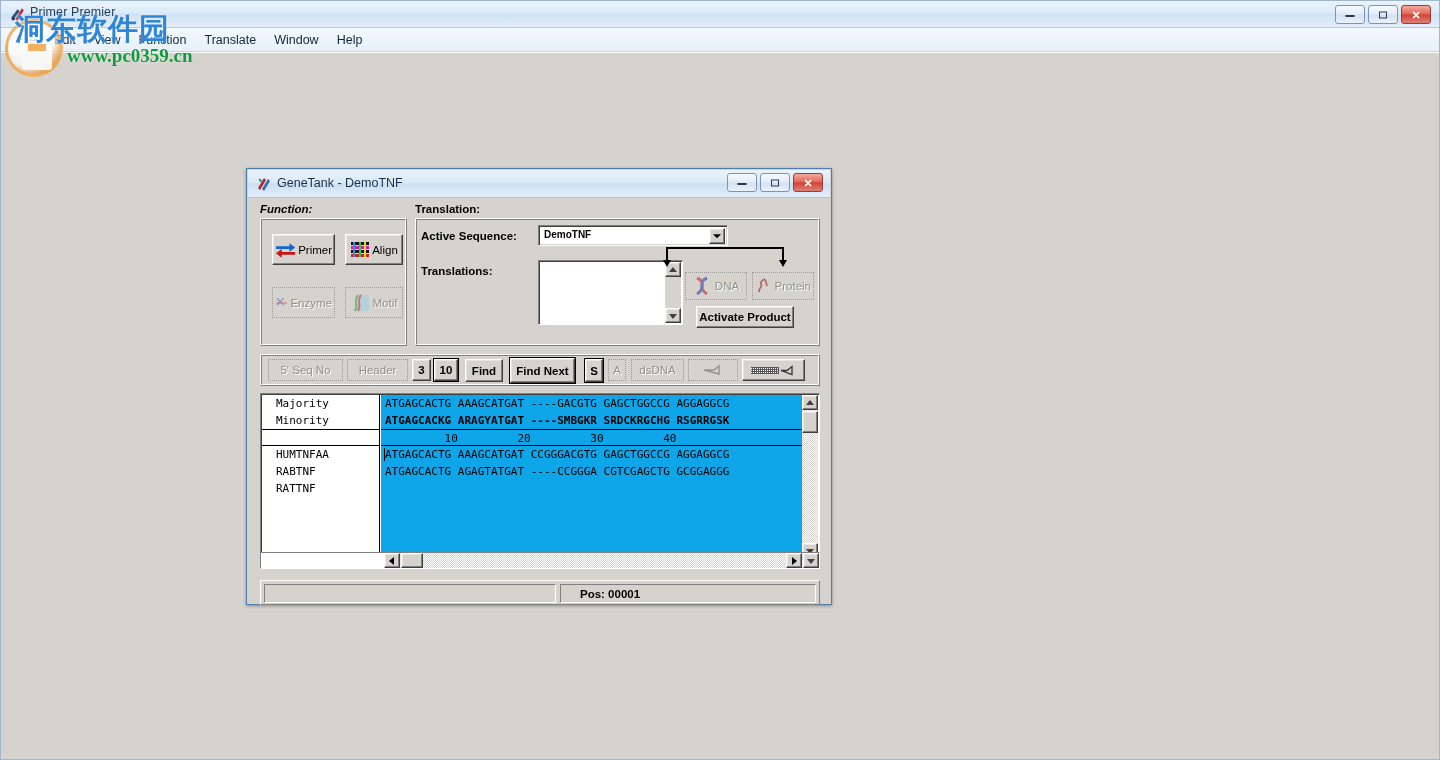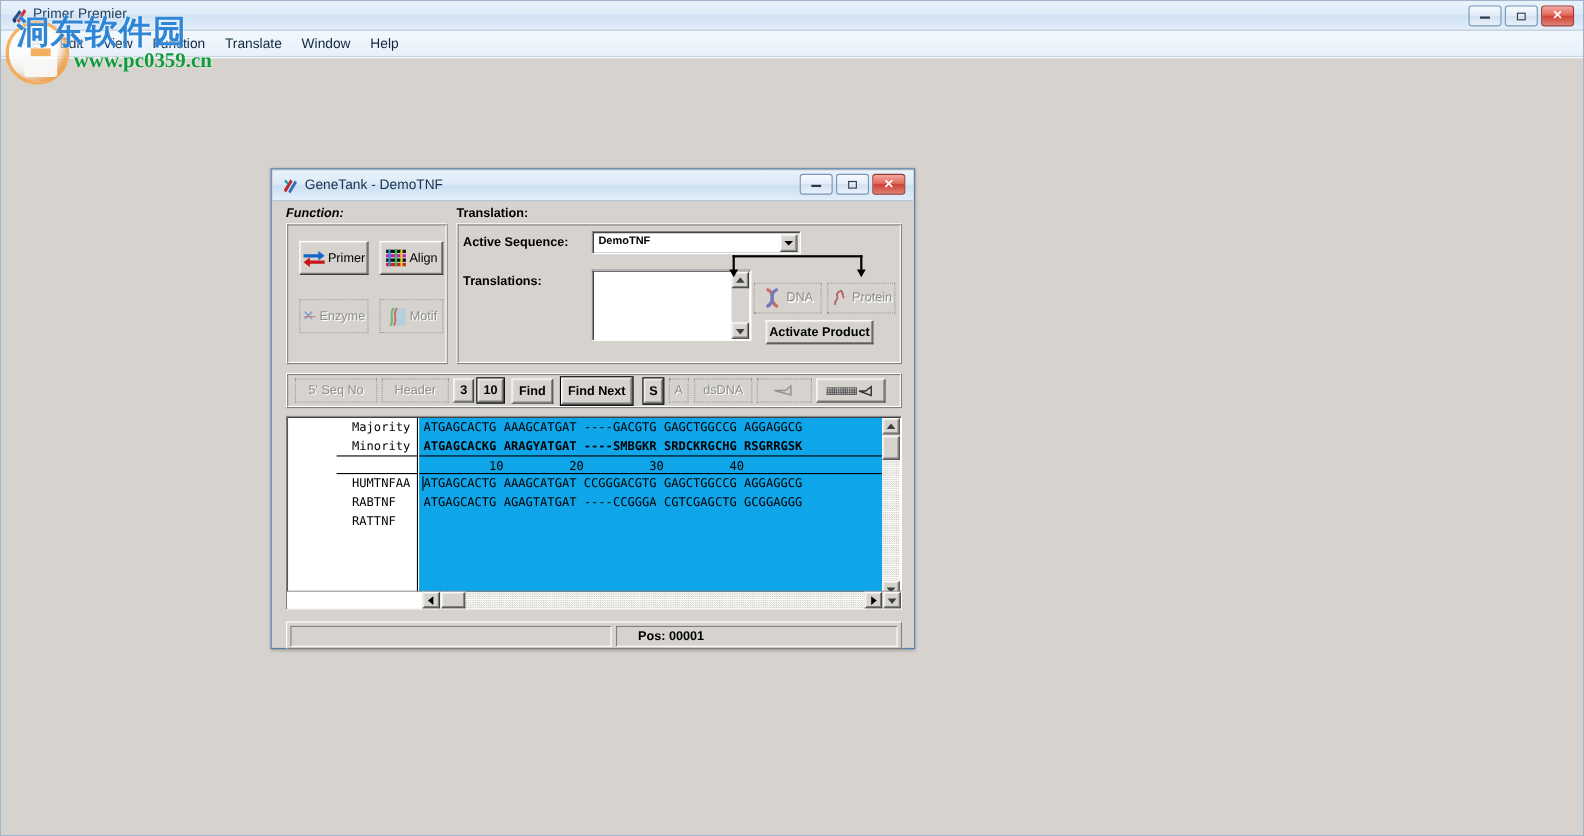--- a/index.html
+++ b/index.html
@@ -107,21 +107,21 @@
     position: absolute; left: 66px; top: 44px;
     font-size: 19px; font-weight: bold;
     font-family: "Liberation Serif", serif;
     color: #0f9b3d;
     text-shadow: 0 0 2px rgba(255,255,255,.9);
     white-space: nowrap;
   }
 
   
   #child-window {
-    position: absolute; left: 245px; top: 100px;
+    position: absolute; left: 245px; top: 115px;
     width: 586px; height: 437px;
     background: #d6d3ce;
     border: 1px solid #4f7dae;
     box-shadow: 0 1px 3px rgba(0,0,0,.35);
   }
   #child-titlebar {
     position: absolute; left: 1px; top: 1px; right: 1px; height: 28px;
     background: linear-gradient(to bottom, #e9f3fb 0%, #dceaf7 45%, #cbe0f2 52%, #e3eefa 100%);
     border-bottom: 1px solid #a9c3dc;
   }
@@ -250,21 +250,21 @@
   .seqrow {
     font-family: "DejaVu Sans Mono", monospace;
     font-size: 11px; color: #000000;
     height: 17px; line-height: 17px;
     white-space: pre;
   }
   .namerow {
     font-family: "DejaVu Sans Mono", monospace;
     font-size: 11px; color: #000000;
     height: 17px; line-height: 17px;
-    padding-left: 14px; white-space: pre; margin-left: 44px;
+    padding-left: 14px; white-space: pre;
   }
   .ruler-sep-top { border-top: 1px solid #000; }
   .ruler-sep-bot { border-bottom: 1px solid #000; }
   #seq-caret {
     position: absolute; left: 0px; top: 0px;
     width: 1px; height: 13px; background: #000;
   }
 
   
   #seq-vscroll {

